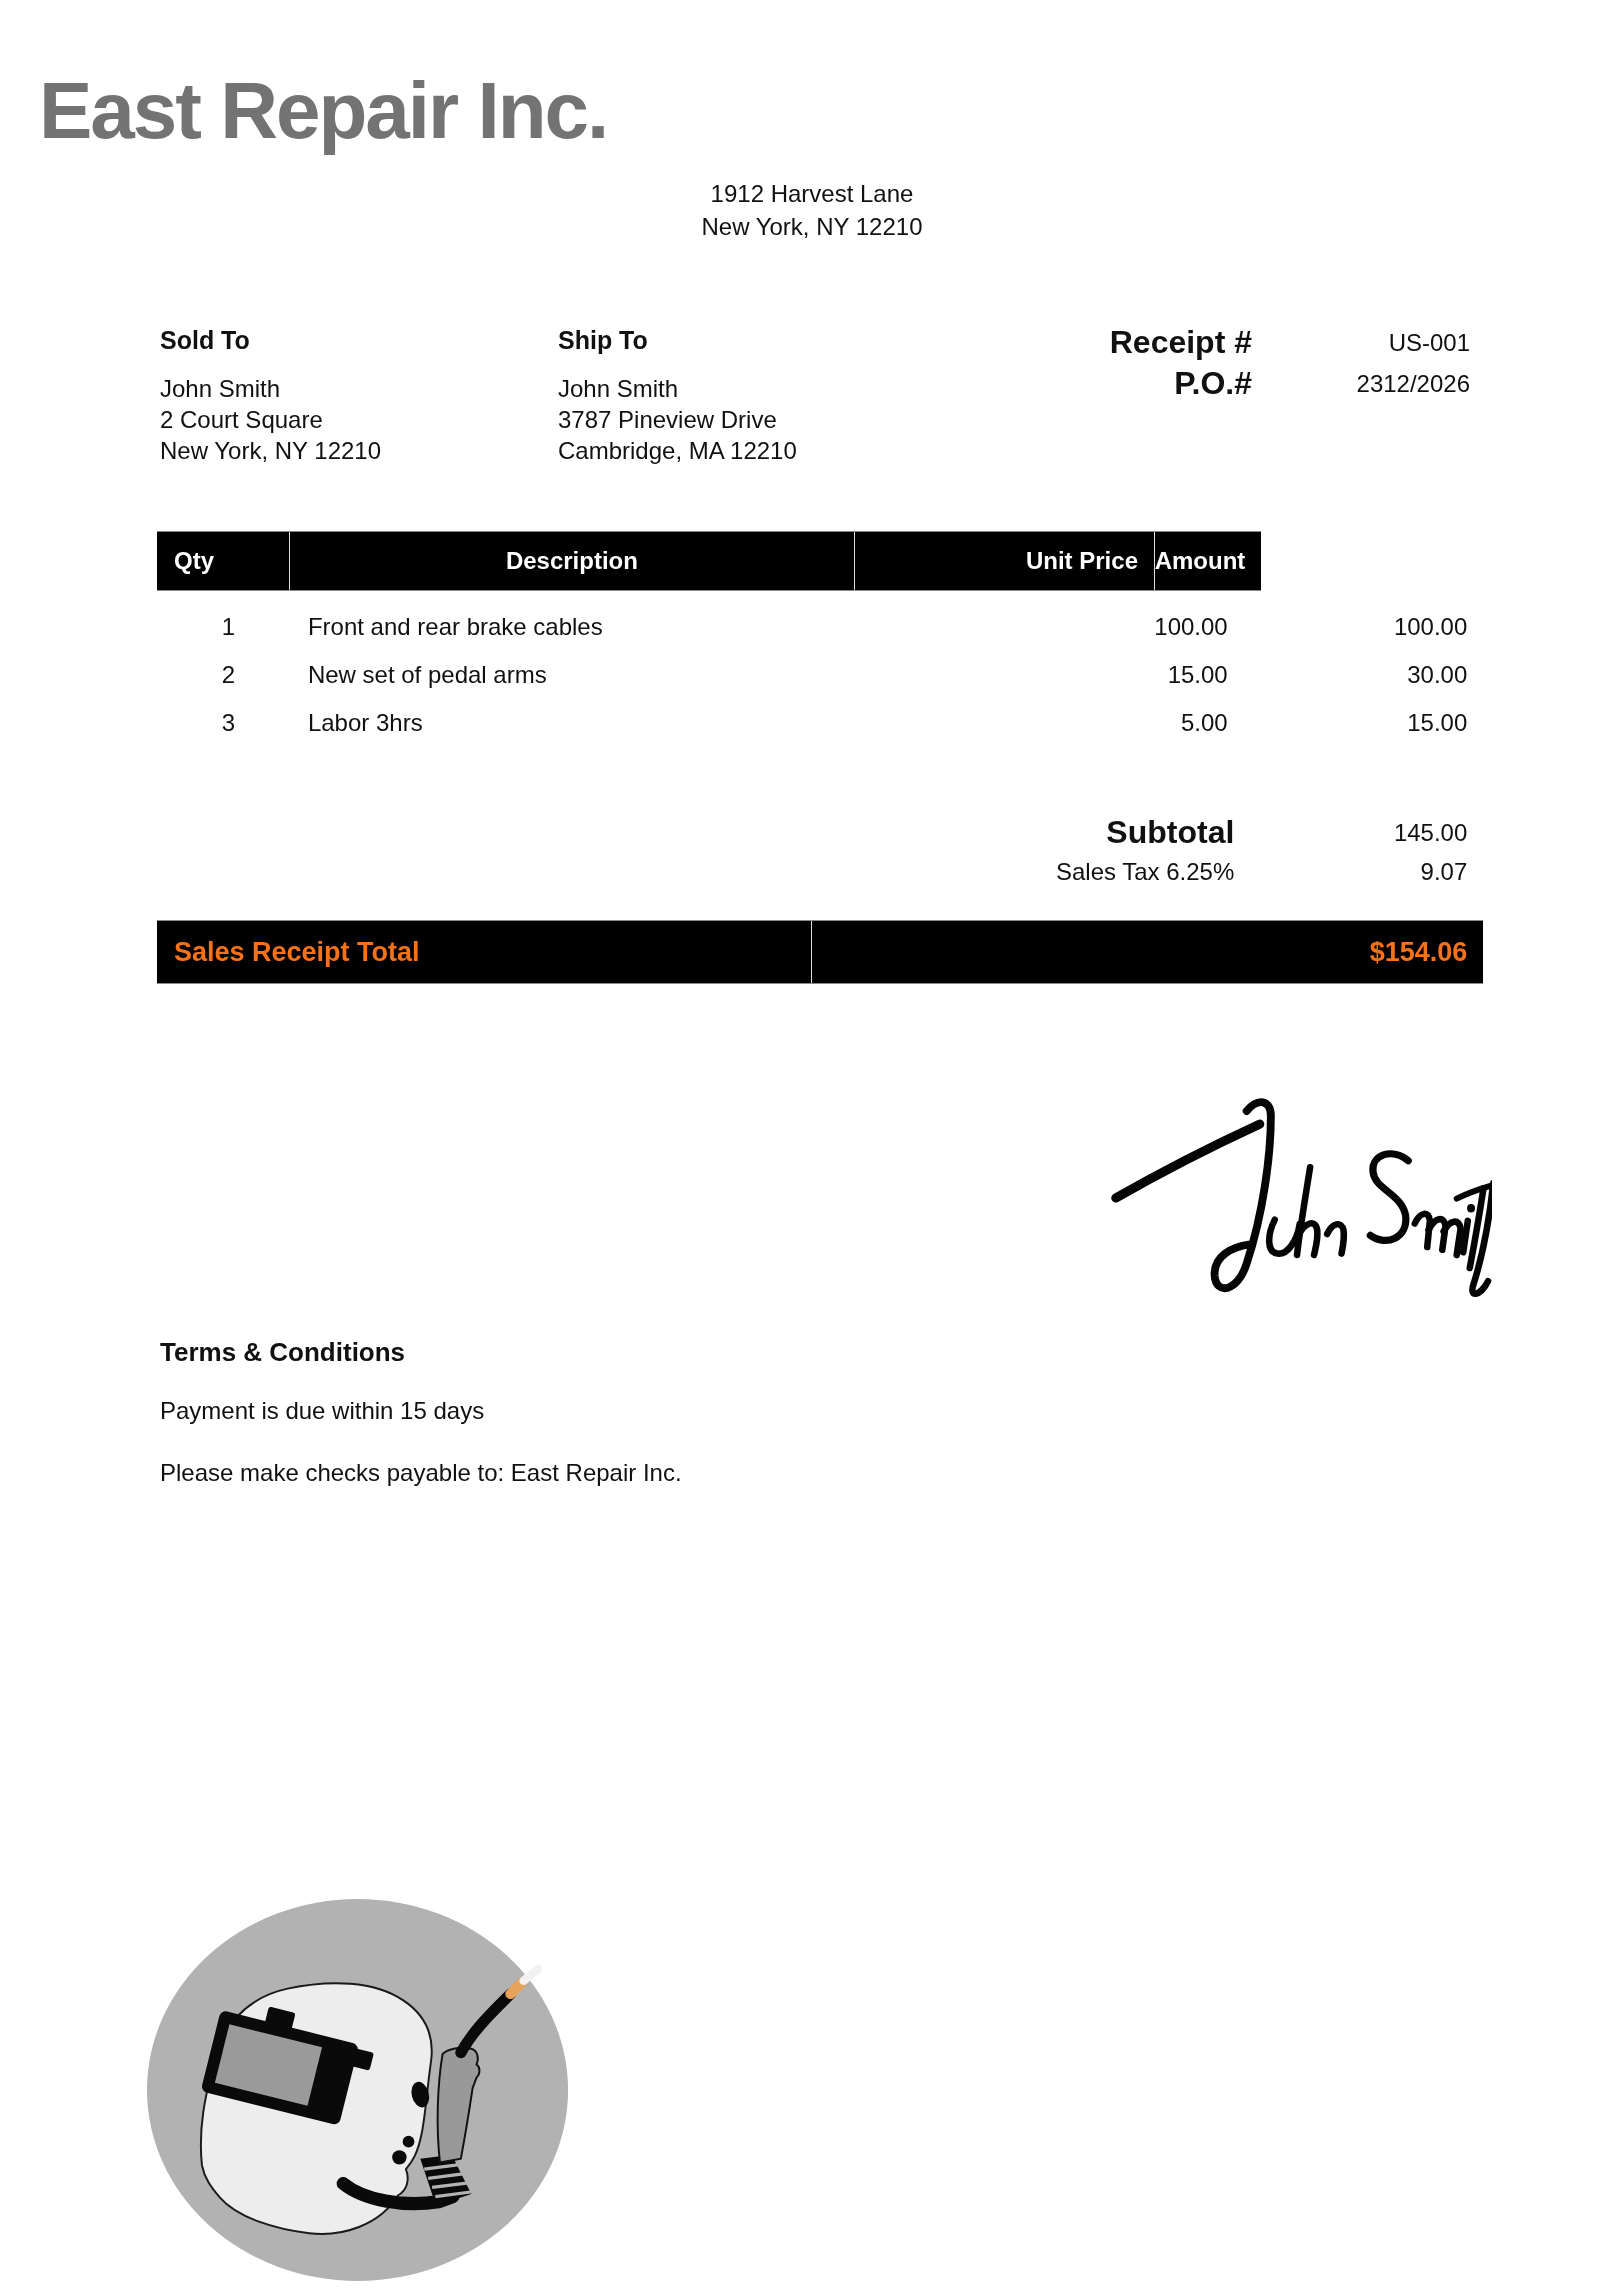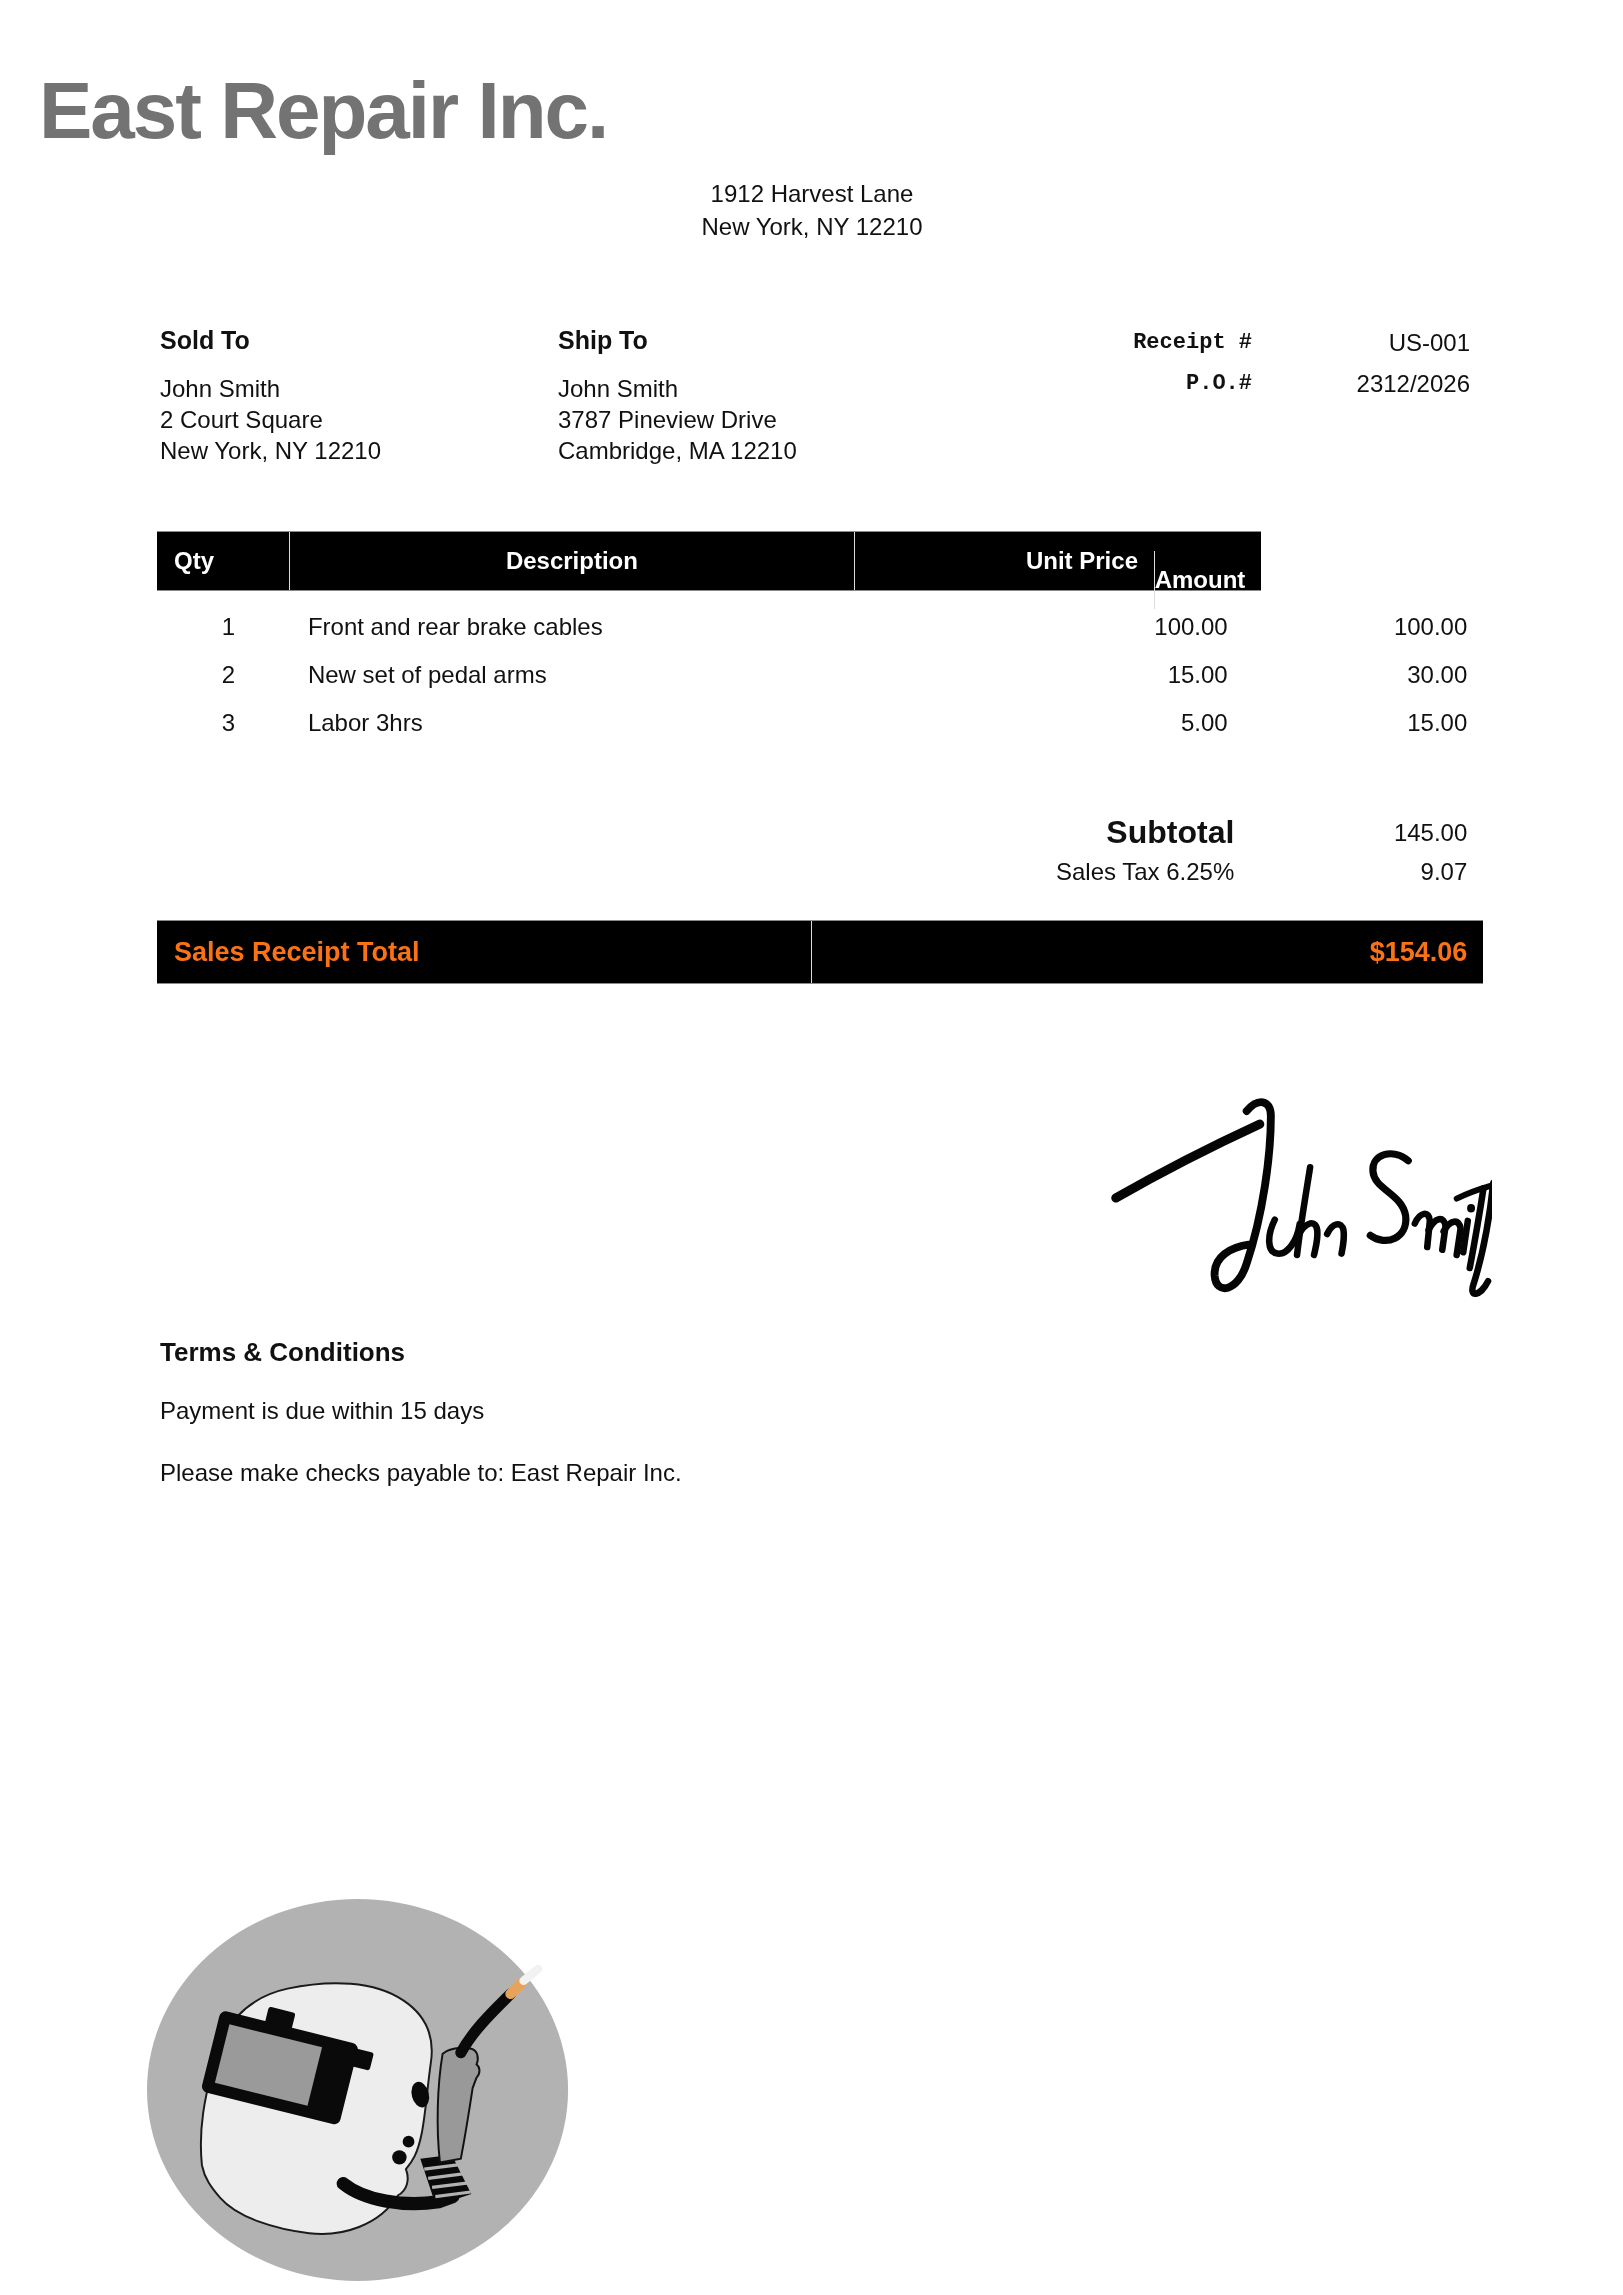--- a/index.html
+++ b/index.html
@@ -35,40 +35,40 @@
 
   
   .party { position: absolute; top: 325px; }
   .party.sold { left: 160px; }
   .party.ship { left: 558px; }
   .party-label { font-size: 25px; font-weight: bold; line-height: 30px; }
   .party-lines { margin-top: 17.7px; font-size: 24px; line-height: 31px; }
 
   .meta { position: absolute; left: 982px; top: 322px; width: 488px; }
   .meta-row { display: flex; line-height: 41px; }
-  .meta-label { flex: 1; text-align: right; font-size: 22px; font-weight: bold; font-family: Liberation Mono, monospace; }
+  .meta-label { flex: 1; text-align: right; font-size: 32px; font-weight: bold; }
   .meta-value { width: 218px; text-align: right; font-size: 24px; }
 
   
   .items-header {
     position: absolute; left: 157px; top: 531px;
     width: 1104px; height: 60px;
     background: #000000;
     border-top: 1.3px solid #8a8a8a;
     border-bottom: 1.3px solid #8a8a8a;
     display: flex;
     color: #ffffff;
     font-weight: bold;
     font-size: 24px;
   }
   .hcell { display: flex; align-items: center; height: 100%; }
   .hcell.qty    { width: 143px; padding-left: 17px; }
   .hcell.desc   { width: 619px; justify-content: center; border-left: 1.3px solid #dddddd; }
   .hcell.price  { width: 327px; justify-content: flex-end; padding-right: 15.7px; border-left: 1.3px solid #dddddd; }
-  .hcell.amount { flex: 1; justify-content: flex-end; padding-right: 15.7px; border-left: 1.3px solid #dddddd; margin-top: 19px; }
+  .hcell.amount { flex: 1; justify-content: flex-end; padding-right: 15.7px; border-left: 1.3px solid #dddddd; }
 
   .items-rows { position: absolute; left: 157px; top: 603px; width: 1326px; font-size: 24px; }
   .item-row { display: flex; height: 48px; align-items: center; }
   .cell.qty    { width: 143px; text-align: center; }
   .cell.desc   { width: 619px; padding-left: 7.9px; }
   .cell.price  { width: 327px; text-align: right; padding-right: 18.3px; }
   .cell.amount { flex: 1; text-align: right; padding-right: 15.7px; }
 
   
   .subtotals { position: absolute; left: 157px; top: 813px; width: 1326px; font-size: 24px; }

